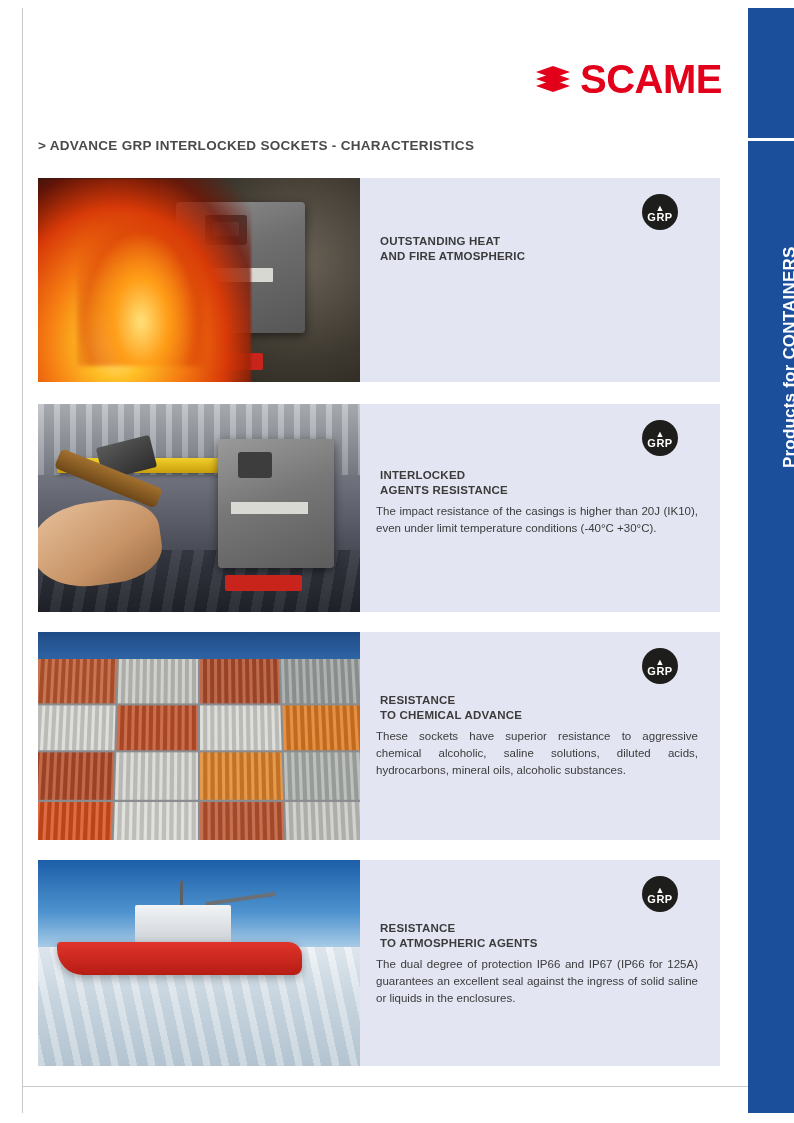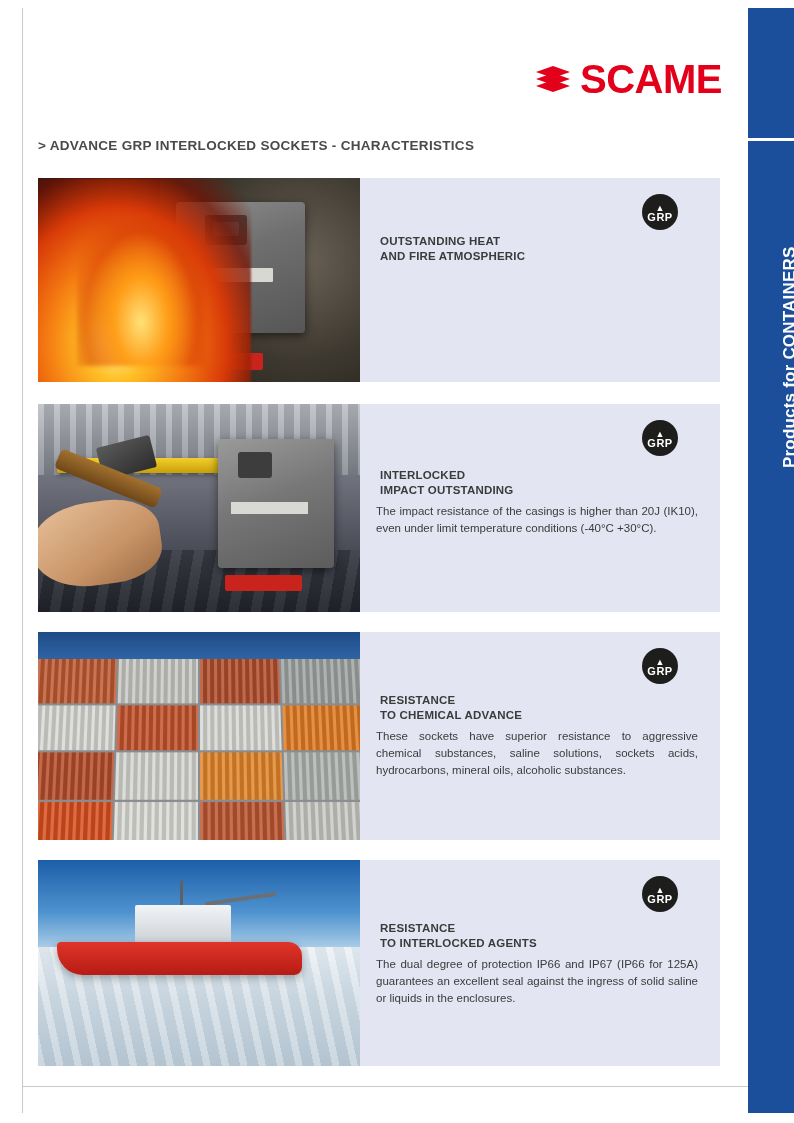--- a/index.html
+++ b/index.html
@@ -402,21 +402,21 @@
     <div class="p2-hand"></div>
   </div>
   <div class="text">
     <div class="grp-badge">
       <span class="glyph">▲</span>
       <span class="txt">GRP</span>
     </div>
     <div class="body-wrap" style="top:60px;">
       <h3>
         <span>INTERLOCKED</span><br>
-        <span>IMPACT OUTSTANDING</span>
+        <span>AGENTS RESISTANCE</span>
       </h3>
       <p>The impact resistance of the casings is higher than 20J (IK10), even under limit temperature conditions (-40°C +30°C).</p>
     </div>
   </div>
 </div>
 
 <div class="feature" style="top:632px;height:208px;">
   <div class="photo">
     <div class="ph p3-bg"></div>
     <div class="p3-sky"></div>
@@ -442,21 +442,21 @@
   <div class="text">
     <div class="grp-badge">
       <span class="glyph">▲</span>
       <span class="txt">GRP</span>
     </div>
     <div class="body-wrap" style="top:57px;">
       <h3>
         <span>RESISTANCE</span><br>
         <span>TO CHEMICAL ADVANCE</span>
       </h3>
-      <p>These sockets have superior resistance to aggressive chemical substances, saline solutions, sockets acids, hydrocarbons, mineral oils, alcoholic substances.</p>
+      <p>These sockets have superior resistance to aggressive chemical alcoholic, saline solutions, diluted acids, hydrocarbons, mineral oils, alcoholic substances.</p>
     </div>
   </div>
 </div>
 
 <div class="feature" style="top:860px;height:206px;">
   <div class="photo">
     <div class="ph"></div>
     <div class="p4-sky"></div>
     <div class="p4-ice"></div>
     <div class="p4-mast"></div>
@@ -465,18 +465,18 @@
     <div class="p4-hull"></div>
   </div>
   <div class="text">
     <div class="grp-badge">
       <span class="glyph">▲</span>
       <span class="txt">GRP</span>
     </div>
     <div class="body-wrap" style="top:57px;">
       <h3>
         <span>RESISTANCE</span><br>
-        <span>TO INTERLOCKED AGENTS</span>
+        <span>TO ATMOSPHERIC AGENTS</span>
       </h3>
       <p>The dual degree of protection IP66 and IP67 (IP66 for 125A) guarantees an excellent seal against the ingress of solid saline or liquids in the enclosures.</p>
     </div>
   </div>
 </div>
 
 </body></html>

